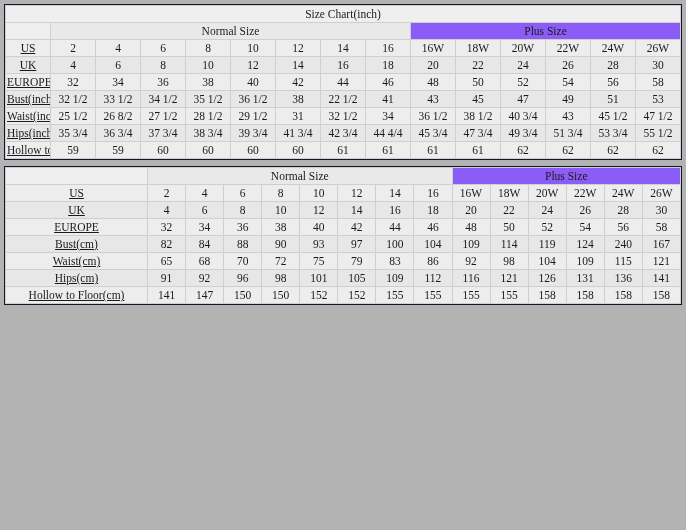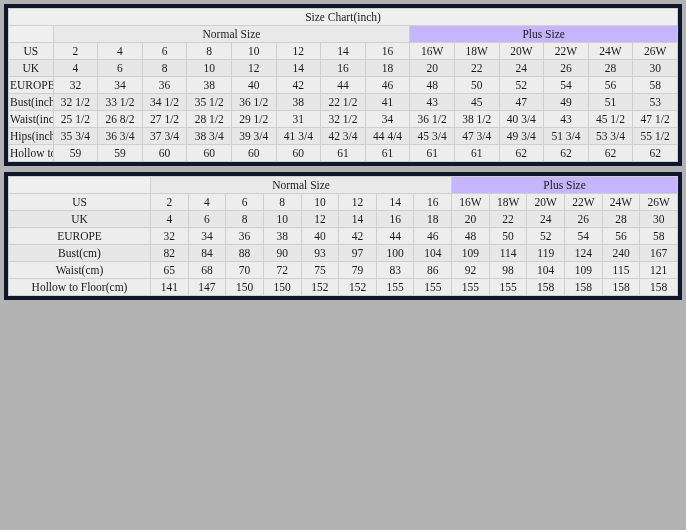--- a/index.html
+++ b/index.html
@@ -15,21 +15,21 @@
     height: 530px;
     background: #b3b3b3;
     box-sizing: border-box;
     padding: 4px 4px;
     display: flex;
     flex-direction: column;
     gap: 6px;
   }
   .chart-block {
     background: #efefef;
-    border: 4px solid #0f172a;
+    border: 1px solid #0f172a;
     box-sizing: border-box;
   }
   table.size-table {
     width: 100%;
     border-collapse: collapse;
     table-layout: fixed;
     background: #efefef;
   }
   table.size-table td {
     border: 1px solid #cfcfcf;
@@ -48,26 +48,27 @@
     background: #efefef;
     padding: 4px 0 3px 0;
   }
   td.group-head {
     font-size: 13.5px;
     padding: 4px 0;
   }
   td.rowlabel {
     font-size: 12.5px;
     text-align: center;
+    text-decoration: underline;
   }
   td.corner {
     background: #efefef;
   }
   .shade-a { background: #e9e9e9; margin-left: 32px; }
-  .shade-b { background: #c4b5fd; }
+  .shade-b { background: #8b5cf6; }
   td.plus-cell { background: #e6e6e6; }
   tr.row-alt td { background: #e7e7e7; }
   tr.row-main td { background: #ededed; }
   td.label-col { background: #efefef; }
   .w-label { width: 139px; }
 </style>
 </head>
 <body>
 
 <div class="page">
@@ -291,20 +292,37 @@
           <td>79</td>
           <td>83</td>
           <td>86</td>
           <td class="plus-cell">92</td>
           <td class="plus-cell">98</td>
           <td class="plus-cell">104</td>
           <td class="plus-cell">109</td>
           <td class="plus-cell">115</td>
           <td class="plus-cell">121</td>
         </tr>
+        <tr class="row-alt">
+          <td class="rowlabel label-col">Hips(cm)</td>
+          <td>91</td>
+          <td>92</td>
+          <td>96</td>
+          <td>98</td>
+          <td>101</td>
+          <td>105</td>
+          <td>109</td>
+          <td>112</td>
+          <td class="plus-cell">116</td>
+          <td class="plus-cell">121</td>
+          <td class="plus-cell">126</td>
+          <td class="plus-cell">131</td>
+          <td class="plus-cell">136</td>
+          <td class="plus-cell">141</td>
+        </tr>
         <tr class="row-main">
           <td class="rowlabel label-col">Hollow to Floor(cm)</td>
           <td>141</td>
           <td>147</td>
           <td>150</td>
           <td>150</td>
           <td>152</td>
           <td>152</td>
           <td>155</td>
           <td>155</td>

